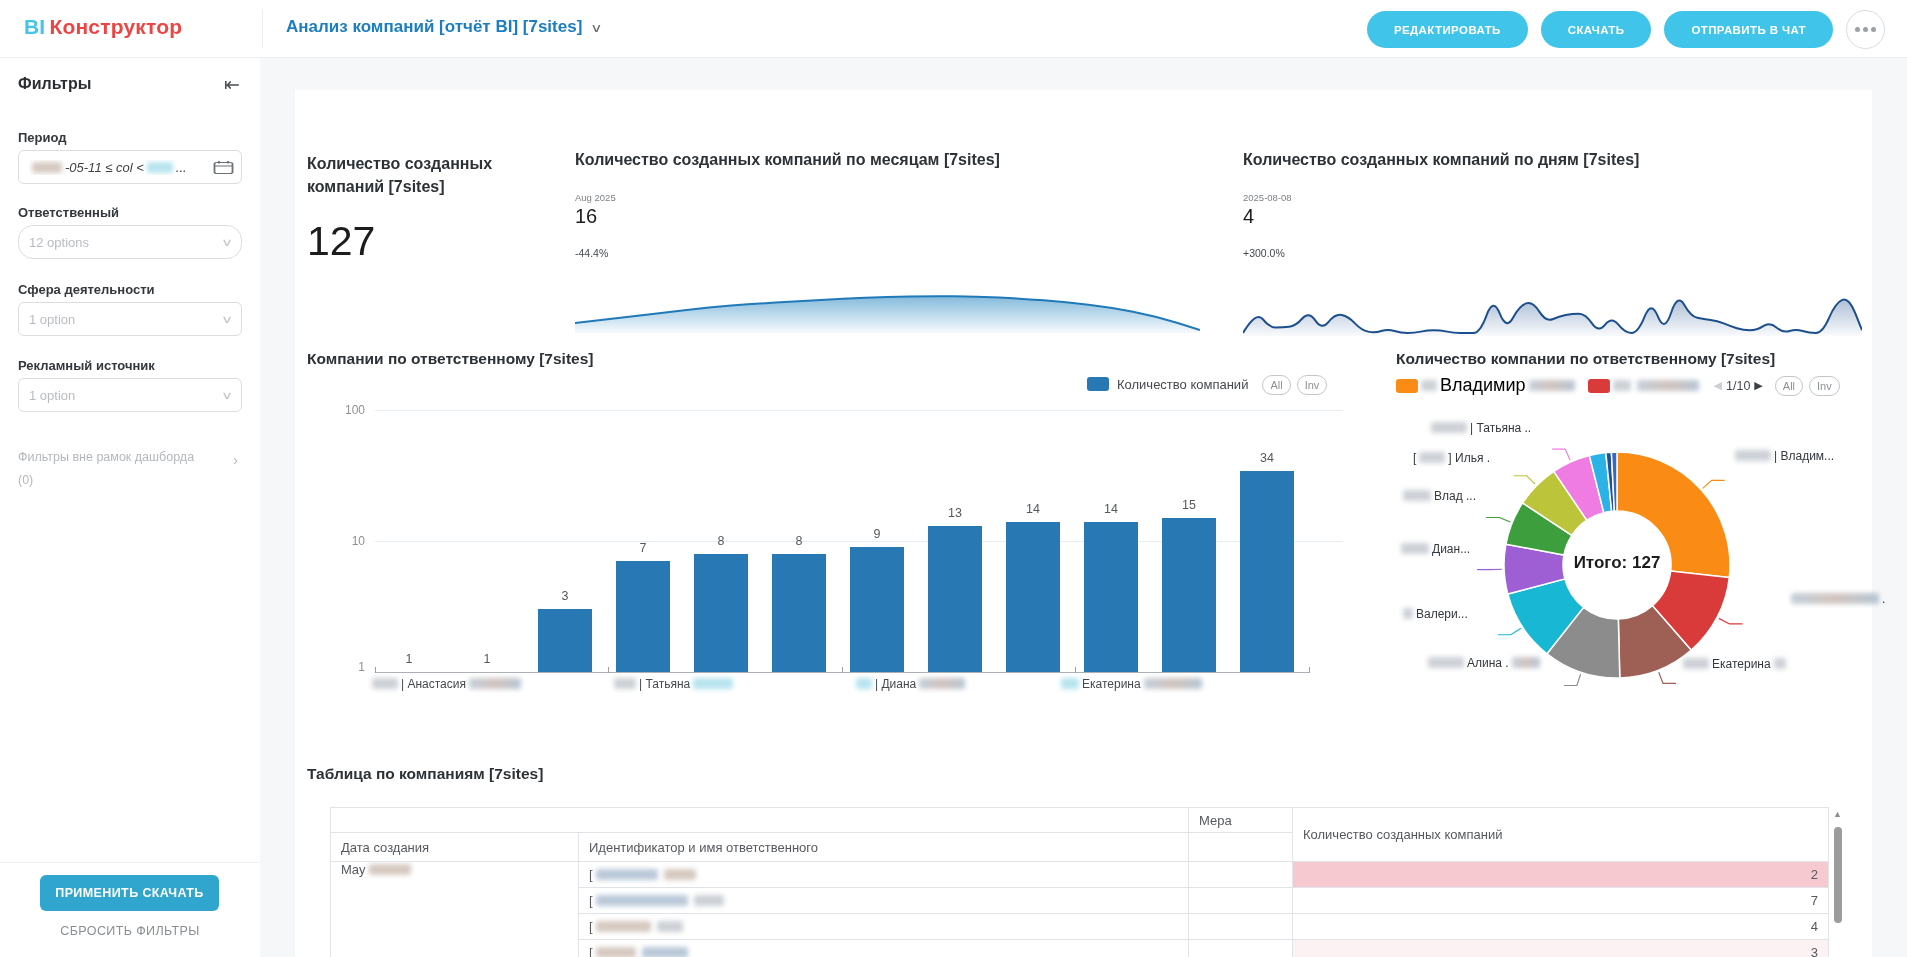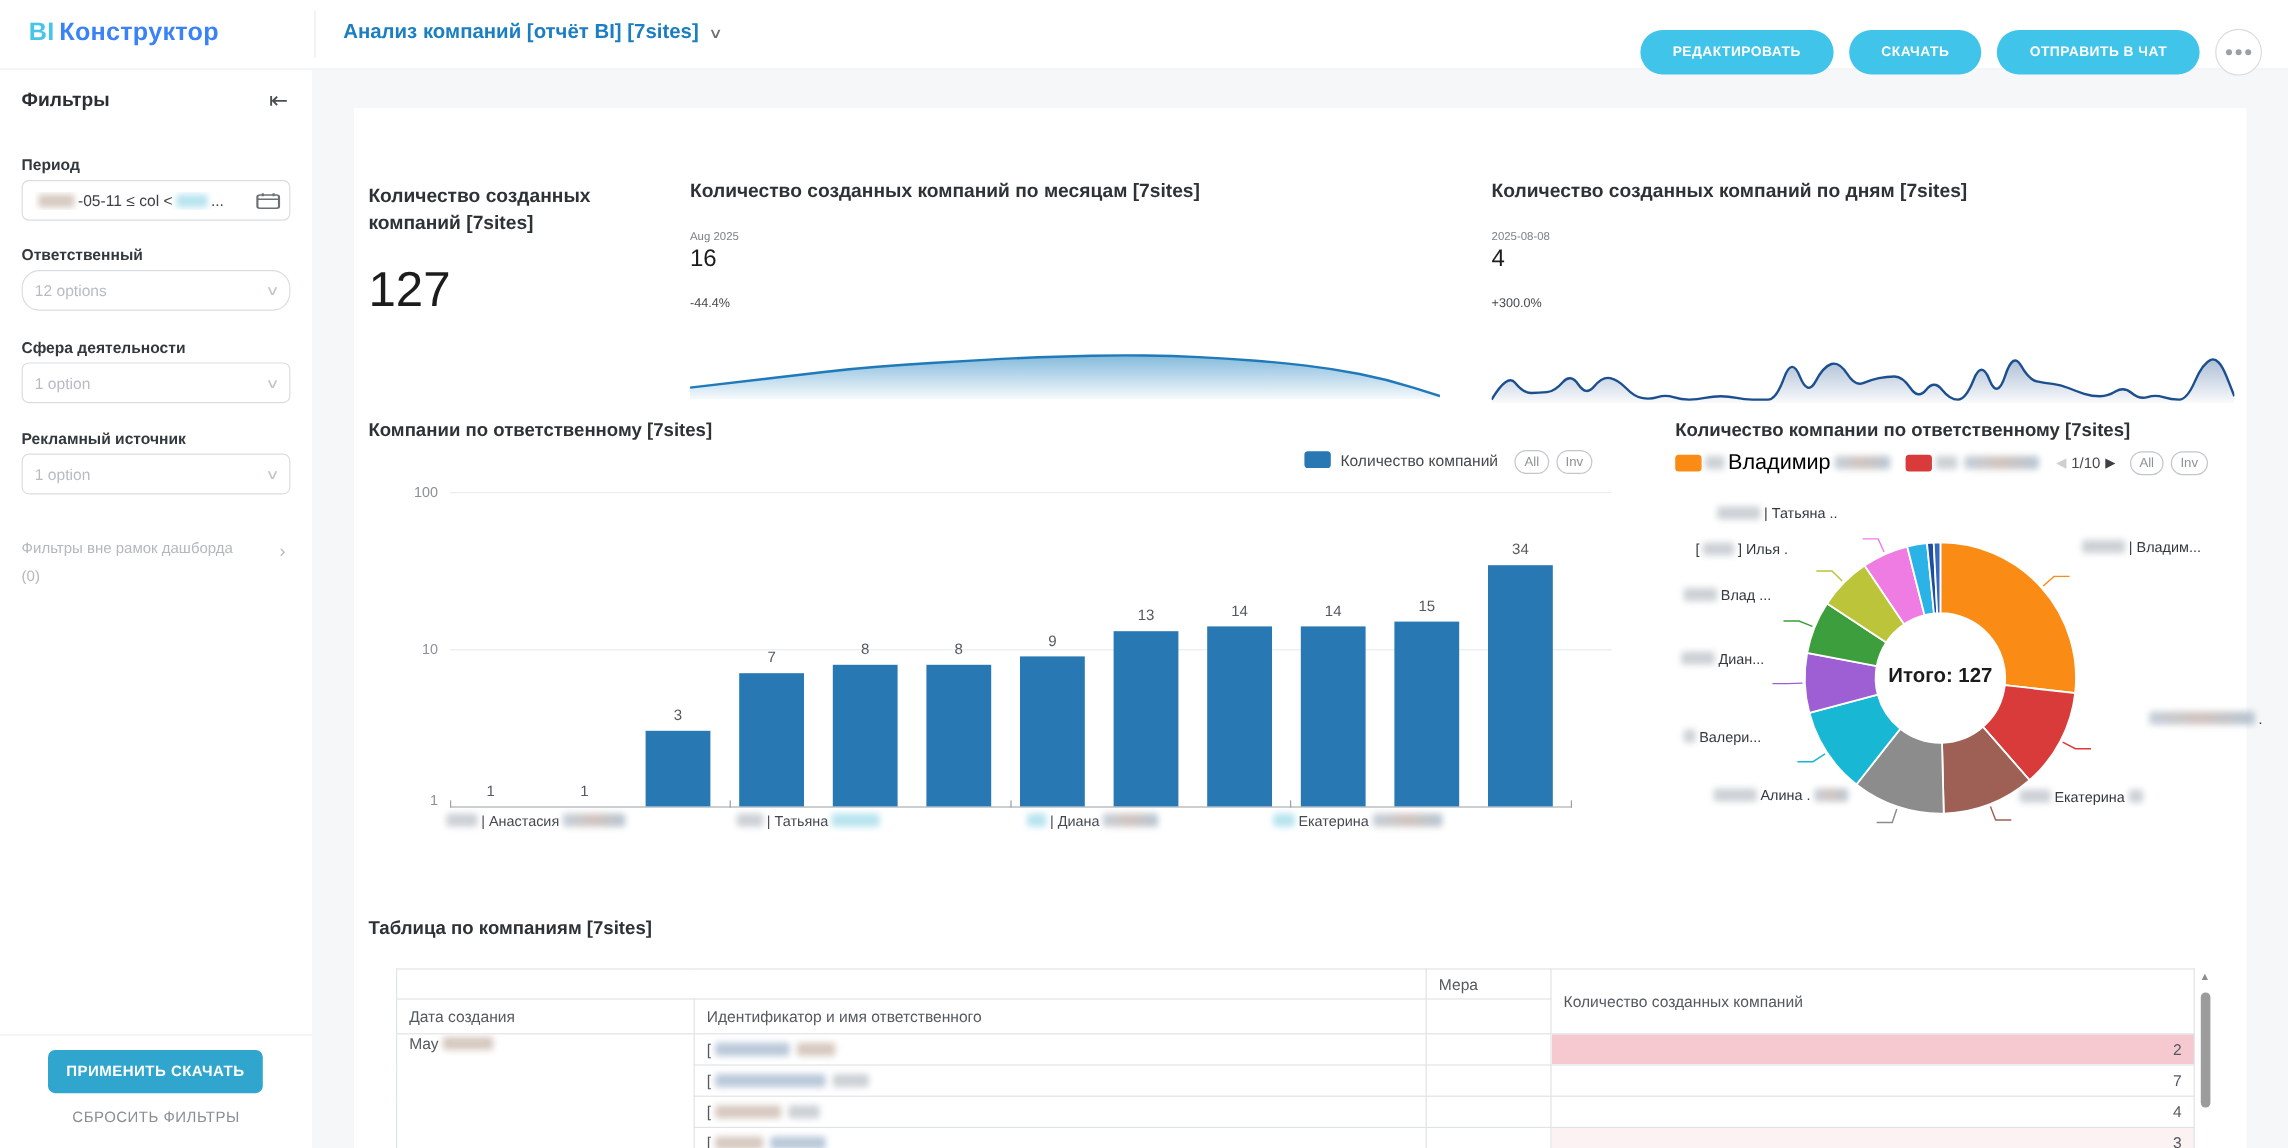--- a/index.html
+++ b/index.html
@@ -3,38 +3,38 @@
 <meta charset="utf-8">
 <style>
   html,body{margin:0;padding:0;}
   .page{position:relative;width:1907px;height:957px;overflow:hidden;background:#fff;
         font-family:"Liberation Sans","DejaVu Sans",sans-serif;color:#333;}
   .abs{position:absolute;}
 
   
   .topbar{position:absolute;left:0;top:0;width:1907px;height:57px;background:#fff;border-bottom:1px solid #eceef0;z-index:5;}
   .logo{position:absolute;left:24px;top:15px;font-size:21px;font-weight:bold;letter-spacing:.2px;}
-  .logo .bi{color:#45c5ea;} .logo .name{color:#3b82f6;margin-left:4px;}
+  .logo .bi{color:#45c5ea;} .logo .name{color:#ef4444;margin-left:4px;}
   .logo-divider{position:absolute;left:262px;top:9px;width:1px;height:39px;background:#ececec;}
   .report-title{position:absolute;left:286px;top:17px;font-size:17px;font-weight:bold;color:#1b7ec2;}
   .title-chev{display:inline-block;margin-left:10px;color:#6b7075;font-size:12px;font-weight:normal;transform:scaleX(1.4);}
-  .topbar-actions{position:absolute;right:22px;top:24px;display:flex;align-items:center;gap:13px;}
+  .topbar-actions{position:absolute;right:22px;top:10px;display:flex;align-items:center;gap:13px;}
   .pill-btn{height:37px;border-radius:19px;background:#41c4ea;color:#fff;font-size:11.5px;font-weight:bold;
             letter-spacing:.4px;border:none;padding:0 27px;display:flex;align-items:center;cursor:pointer;}
   .more-btn{width:37px;height:37px;border-radius:50%;background:#fff;border:1px solid #d9dcdf;display:flex;align-items:center;justify-content:center;gap:3px;cursor:pointer;}
   .more-btn i{width:5px;height:5px;border-radius:50%;background:#9aa0a6;}
 
   
   .sidebar{position:absolute;left:0;top:57px;width:260px;height:900px;background:#fff;border-right:1px solid #ecedef;}
   .sb-title{position:absolute;left:18px;top:18px;font-size:16px;font-weight:bold;color:#2b2f33;}
   .sb-collapse{position:absolute;right:20px;top:16px;font-size:19px;color:#4a4f54;cursor:pointer;}
   .f-label{position:absolute;left:18px;font-size:13px;font-weight:bold;color:#33383d;}
   .f-input,.f-select{position:absolute;left:18px;width:224px;height:34px;border:1px solid #dadde1;border-radius:6px;
            box-sizing:border-box;display:flex;align-items:center;padding:0 10px;font-size:13px;background:#fff;cursor:pointer;}
-  .f-input .txt{color:#3c4146;white-space:nowrap;overflow:hidden;}
+  .f-input .txt{color:#3c4146;white-space:nowrap;overflow:hidden;font-style:italic;}
   .placeholder{color:#b8bcc2;}
   .sel-chev{margin-left:auto;color:#c3c7cc;font-size:11px;transform:scaleX(1.5);}
   .outer-filters{position:absolute;left:18px;top:393px;width:224px;color:#b3b8bd;font-size:12.5px;cursor:pointer;}
   .outer-filters .chev{position:absolute;right:4px;top:1px;font-size:15px;color:#b3b8bd;}
   .outer-count{position:absolute;left:18px;top:416px;color:#b3b8bd;font-size:12.5px;}
   .sb-footer{position:absolute;left:0;top:805px;width:260px;border-top:1px solid #f0f1f3;}
   .apply-btn{position:absolute;left:40px;top:12px;width:179px;height:36px;background:#30a6cf;color:#fff;border:none;
              border-radius:6px;font-size:12.5px;font-weight:bold;letter-spacing:.4px;cursor:pointer;}
   .reset-btn{position:absolute;left:0;top:60px;width:260px;text-align:center;color:#8a8f94;font-size:12.5px;font-weight:normal;letter-spacing:.4px;cursor:pointer;background:none;border:none;}
 

